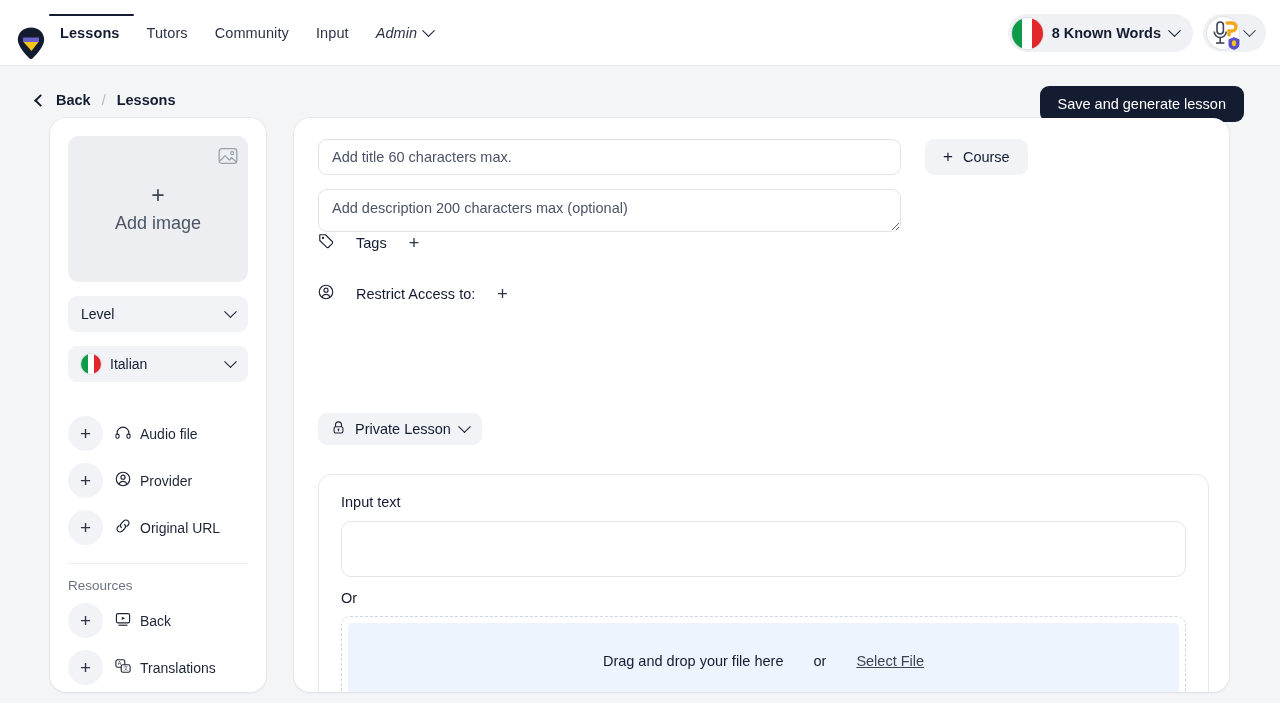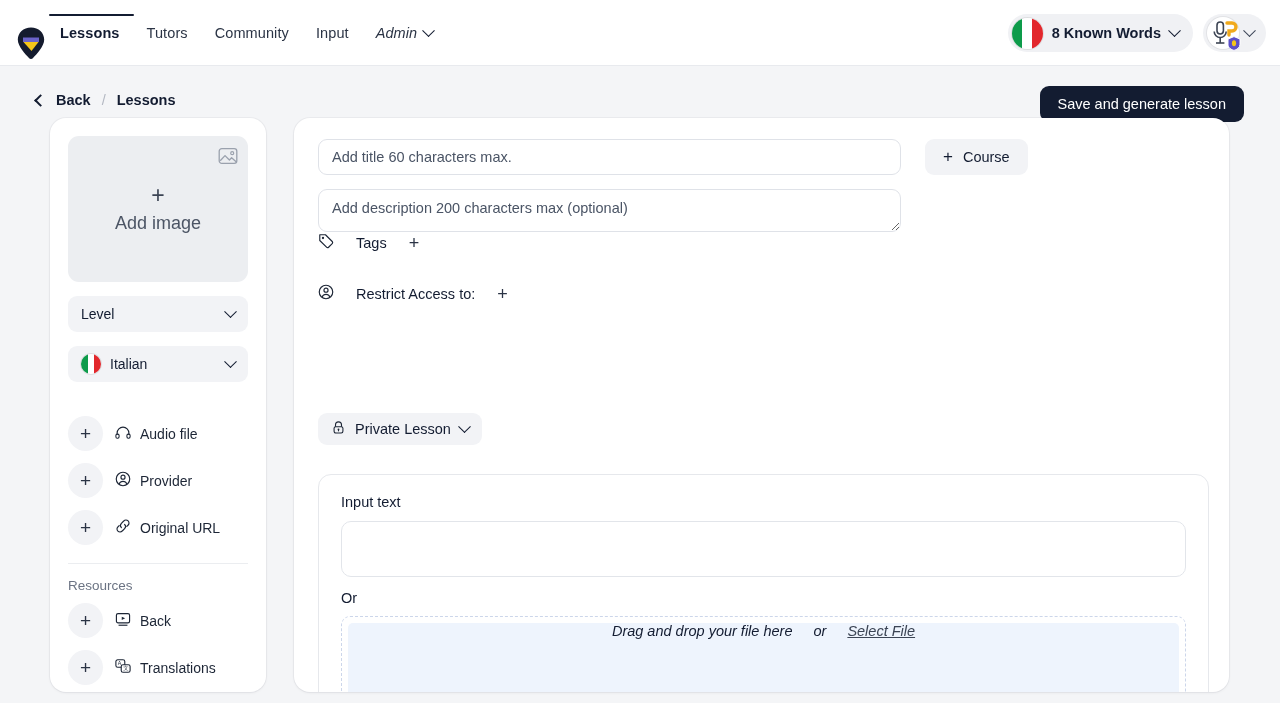--- a/index.html
+++ b/index.html
@@ -253,22 +253,22 @@
     font-family: inherit; font-size: 14.5px; padding: 10px 13px;
   }
   .or { margin-top: 9px; font-size: 14.5px; color: #131c31; }
   .dropzone {
     margin-top: 10px; height: 90px;
     border: 1.5px dashed #ccd6ea; border-radius: 9px;
     padding: 6px; display: flex;
   }
   .dropzone-inner {
     flex: 1; background: #eef4fd; border-radius: 5px;
-    display: flex; align-items: flex-start; justify-content: center; gap: 21px;
-    font-size: 14.5px; color: #131c31; font-style: italic;
+    display: flex; align-items: center; justify-content: center; gap: 30px;
+    font-size: 14.5px; color: #131c31;
   }
   .select-file {
     color: #3b4454; text-decoration: underline; cursor: pointer;
   }
 
   .scroll-track {
     position: absolute; right: 3px; top: 6px;
     width: 5px; height: 562px; background: transparent;
   }
 </style>

